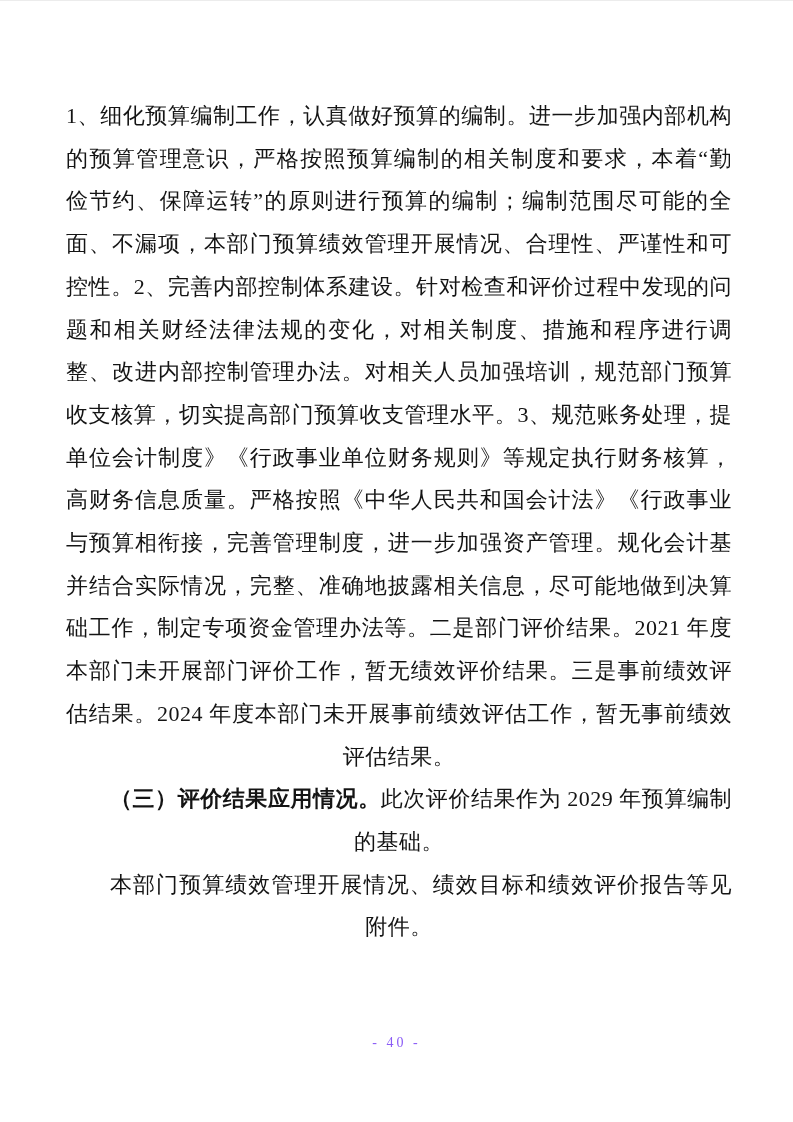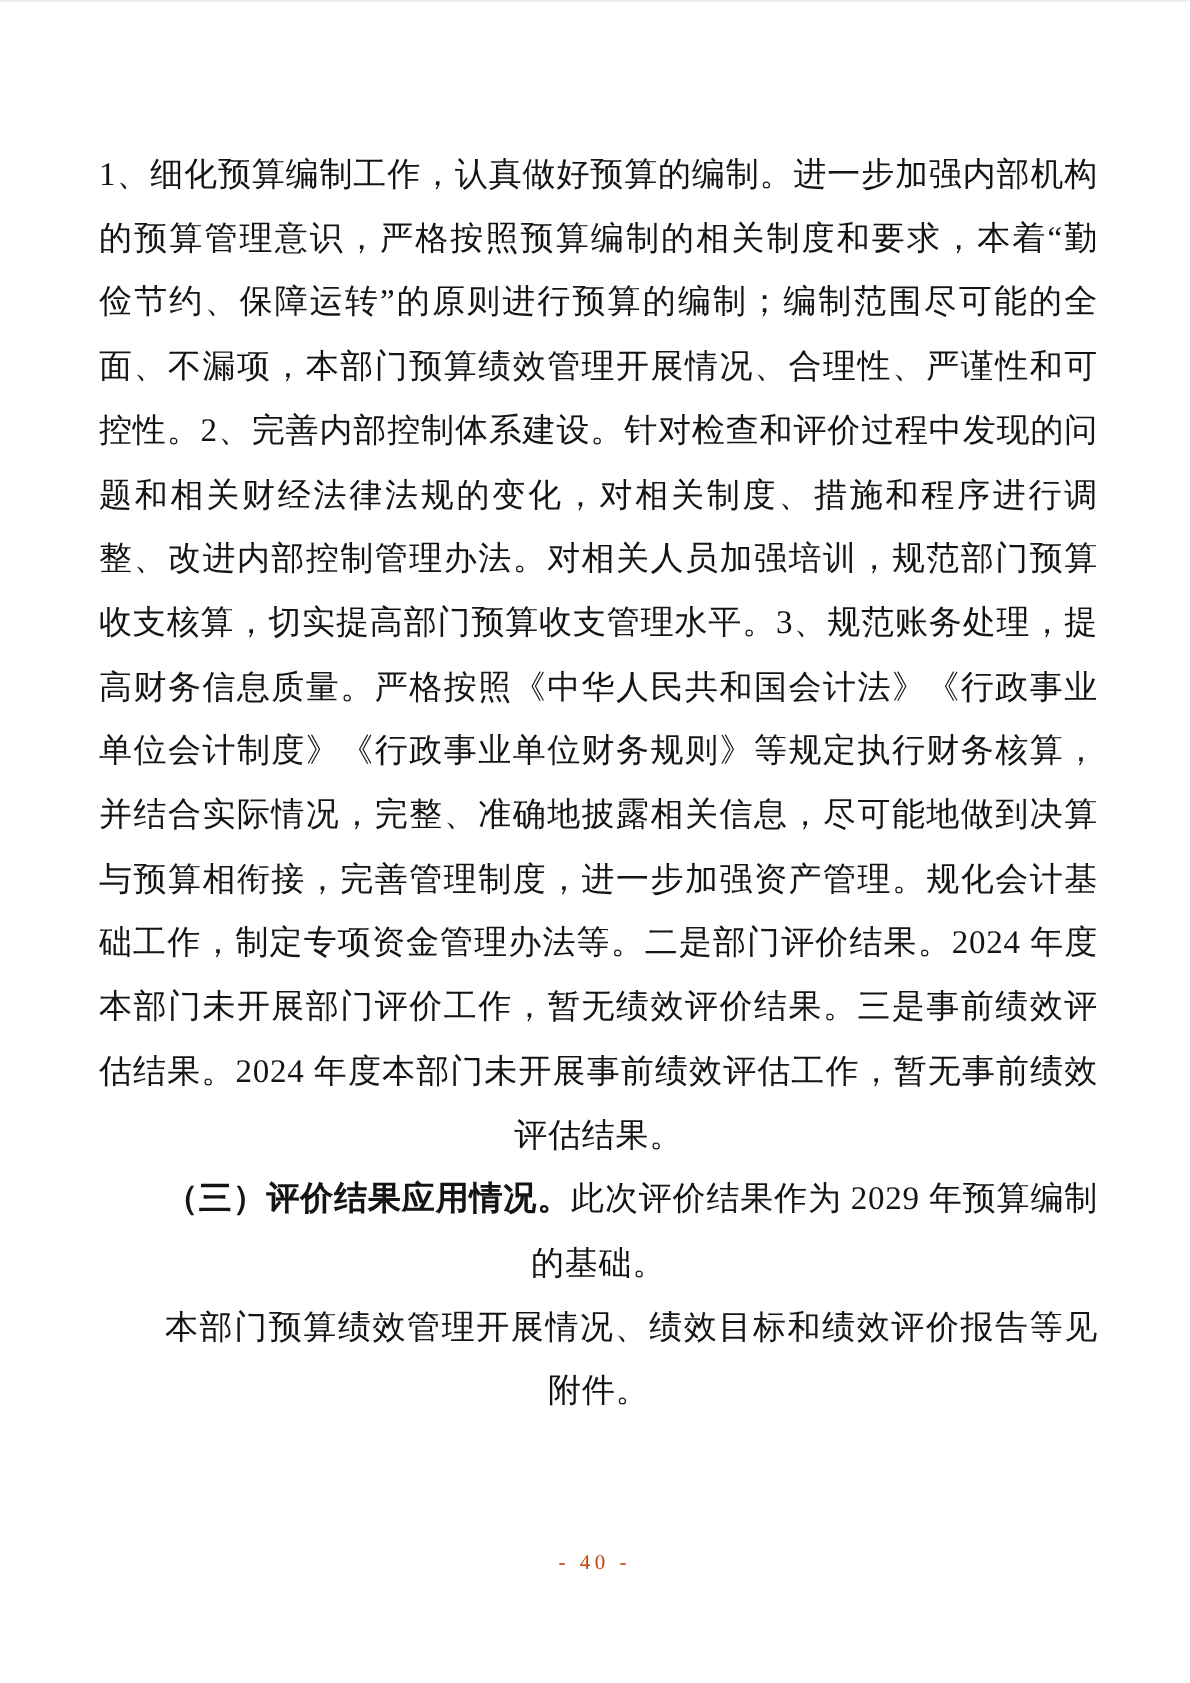--- a/index.html
+++ b/index.html
@@ -44,42 +44,42 @@
     font-weight: 700;
   }
   .footer {
     position: absolute;
     top: 1034px;
     left: 0;
     width: 100%;
     text-align: center;
     font-size: 14px;
     letter-spacing: 3px;
-    color: #c2410c;
+    color: #8b5cf6;
   }
 </style>
 </head>
 <body>
 
 <div class="text-block">
 
   <div>
     <div class="line jst">1、细化预算编制工作，认真做好预算的编制。进一步加强内部机构</div>
     <div class="line jst">的预算管理意识，严格按照预算编制的相关制度和要求，本着“勤</div>
     <div class="line jst">俭节约、保障运转”的原则进行预算的编制；编制范围尽可能的全</div>
     <div class="line jst">面、不漏项，本部门预算绩效管理开展情况、合理性、严谨性和可</div>
     <div class="line jst">控性。2、完善内部控制体系建设。针对检查和评价过程中发现的问</div>
     <div class="line jst">题和相关财经法律法规的变化，对相关制度、措施和程序进行调</div>
     <div class="line jst">整、改进内部控制管理办法。对相关人员加强培训，规范部门预算</div>
     <div class="line jst">收支核算，切实提高部门预算收支管理水平。3、规范账务处理，提</div>
+    <div class="line jst">单位会计制度》《行政事业单位财务规则》等规定执行财务核算，</div>
     <div class="line jst">高财务信息质量。严格按照《中华人民共和国会计法》《行政事业</div>
-    <div class="line jst">单位会计制度》《行政事业单位财务规则》等规定执行财务核算，</div>
+    <div class="line jst">与预算相衔接，完善管理制度，进一步加强资产管理。规化会计基</div>
     <div class="line jst">并结合实际情况，完整、准确地披露相关信息，尽可能地做到决算</div>
-    <div class="line jst">与预算相衔接，完善管理制度，进一步加强资产管理。规化会计基</div>
-    <div class="line jst">础工作，制定专项资金管理办法等。二是部门评价结果。2024 年度</div>
+    <div class="line jst">础工作，制定专项资金管理办法等。二是部门评价结果。2021 年度</div>
     <div class="line jst">本部门未开展部门评价工作，暂无绩效评价结果。三是事前绩效评</div>
     <div class="line jst">估结果。2024 年度本部门未开展事前绩效评估工作，暂无事前绩效</div>
     <div class="line">评估结果。</div>
   </div>
 
   <div>
     <div class="line jst ind">
       <span class="bold">（三）评价结果应用情况。</span><span>此次评价结果作为 2029 年预算编制</span>
     </div>
     <div class="line">的基础。</div>

